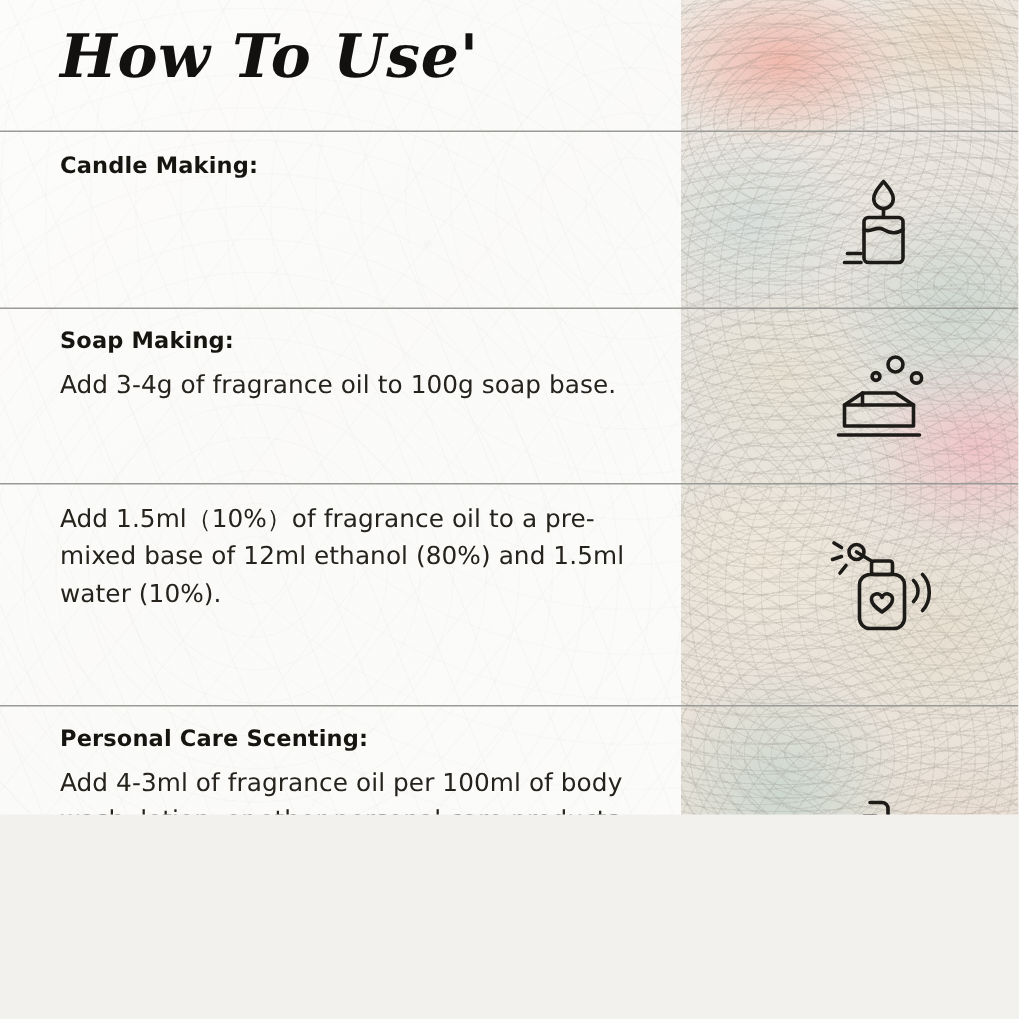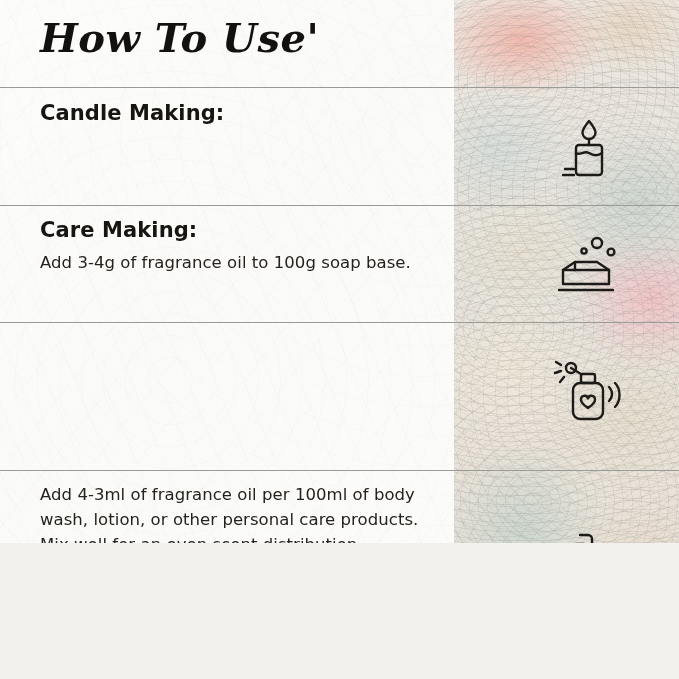--- a/index.html
+++ b/index.html
@@ -106,21 +106,21 @@
     white-space: nowrap;
   }
   .section {
     position: absolute;
     left: 40px;
     width: 400px;
   }
   .sec-head {
     font-family: "DejaVu Sans", "Liberation Sans", sans-serif;
     font-weight: 700;
-    font-size: 21px;
+    font-size: 15px;
     color: #17150f;
     letter-spacing: 0.1px;
     margin: 0 0 9px 0;
   }
   .sec-body {
     font-family: "DejaVu Sans", "Liberation Sans", sans-serif;
     font-size: 16.5px;
     line-height: 1.50;
     color: #26231d;
     margin: 0;
@@ -161,28 +161,30 @@
 
     <div class="title-wrap">
       <div class="title">How To Use'</div>
     </div>
 
     <div class="section" style="top:101px;">
       <p class="sec-head">Candle Making:</p>
     </div>
 
     <div class="section" style="top:218px;">
-      <p class="sec-head">Care Making:</p>
+      <p class="sec-head">Soap Making:</p>
       <p class="sec-body">Add 3-4g of fragrance oil to 100g soap base.</p>
     </div>
 
     <div class="section" style="top:334px;">
+      <p class="sec-body">Add 1.5ml（10%）of fragrance oil to a pre-mixed base of 12ml ethanol (80%) and 1.5ml water (10%).</p>
     </div>
 
     <div class="section" style="top:483px;">
+      <p class="sec-head">Personal Care Scenting:</p>
       <p class="sec-body">Add 4-3ml of fragrance oil per 100ml of body wash, lotion, or other personal care products. Mix well for an even scent distribution.</p>
     </div>
 
     <div class="icon-box" style="top:105px;">
       <svg width="78" height="78" viewBox="0 0 78 78" fill="none" stroke="#1d1b17" stroke-width="2.4" stroke-linecap="round" stroke-linejoin="round">
         <path d="M40 12c4 5 6.5 8 6.5 11.5a6.5 6.5 0 0 1-13 0C33.5 20 36 17 40 12z"></path>
         <path d="M40 30v6"></path>
         <rect x="27" y="36" width="26" height="30" rx="3"></rect>
         <path d="M27 44c4 3 8-3 13 0s9 3 13 0"></path>
         <path d="M16 60h9"></path>

